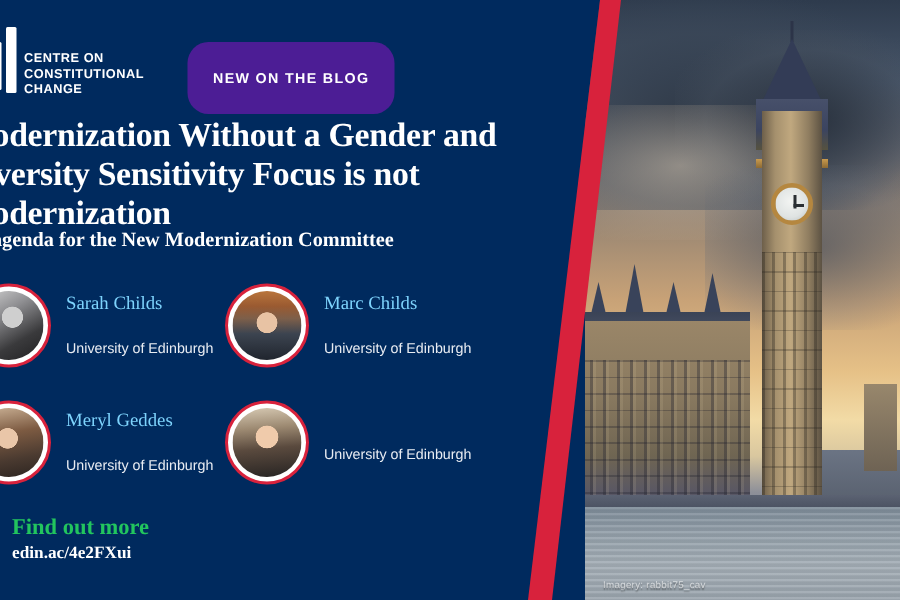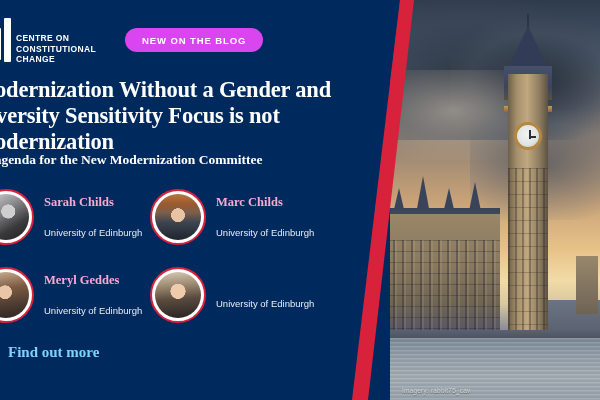--- a/index.html
+++ b/index.html
@@ -130,22 +130,22 @@
   .logoMark{width:26px;height:44px;position:relative;flex:0 0 auto;}
   .logoMark span{position:absolute;background:#ffffff;border-radius:1px;}
   .lm2{left:10px;top:10px;width:7px;height:32px;}
   .lm3{left:20px;top:0px;width:7px;height:44px;}
   .logoText{
     color:#ffffff;font-size:8.5px;line-height:10.5px;font-weight:700;
     letter-spacing:.35px;padding-top:3px;white-space:nowrap;margin-top:12px;
   }
 
   .badge{
-    position:absolute;left:125px;top:28px;height:24px;padding:0 17px;
-    background:#d946ef;border-radius:14px;display:flex;align-items:center;justify-content:center;
+    position:absolute;left:125px;top:28px;height:24px;padding:12px 17px;
+    background:#4c1d95;border-radius:14px;display:flex;align-items:center;justify-content:center;
     color:#fff;font-size:9.5px;font-weight:700;letter-spacing:.9px;text-align:center;
   }
 
   .headline{
     position:absolute;left:-26px;top:62px;width:400px;
     color:#ffffff;font-family:"Liberation Serif", serif;font-weight:700;
     font-size:22.5px;line-height:26px;letter-spacing:-.2px;
   }
   .subhead{
     position:absolute;left:-26px;top:141px;width:400px;
@@ -162,30 +162,30 @@
     width:56px;height:56px;border-radius:50%;flex:0 0 auto;
     border:2.5px solid #d8223c;background:#ffffff;padding:2px;box-sizing:border-box;
     position:relative;overflow:hidden;
   }
   .avatar .inner{
     position:absolute;inset:3px;border-radius:50%;overflow:hidden;
     background:#6c6c70;
   }
   .pmeta{margin-left:10px;}
   .pname{
-    color:#f9a8d4;font-family:"Liberation Serif", serif;font-weight:700;
+    color:#7dd3fc;font-family:"Liberation Serif", serif;font-weight:400;
     font-size:12.5px;line-height:14px;white-space:nowrap;
   }
   .paff{
     color:#e8ecf2;font-size:9.5px;line-height:12px;white-space:nowrap;margin-top:18px;
   }
 
   .findout{position:absolute;left:8px;top:344px;}
   .foTitle{
-    color:#7dd3fc;font-family:"Liberation Serif", serif;font-weight:700;
+    color:#22c55e;font-family:"Liberation Serif", serif;font-weight:700;
     font-size:15px;line-height:17px;
   }
   .foUrl{
     color:#ffffff;font-family:"Liberation Serif", serif;font-weight:700;
     font-size:11.5px;line-height:14px;margin-top:1px;
   }
 
   
   .av-sarah .inner{background:
       radial-gradient(circle at 55% 38%, #cfcfcf 0 18%, rgba(0,0,0,0) 19%),
@@ -301,16 +301,17 @@
           <div class="pmeta">
             <div class="paff">University of Edinburgh</div>
           </div>
         </div>
       </div>
 
     </div>
 
     <div class="findout">
       <div class="foTitle">Find out more</div>
+      <div class="foUrl">edin.ac/4e2FXui</div>
     </div>
 
   </div>
 </div>
 
 </body></html>

